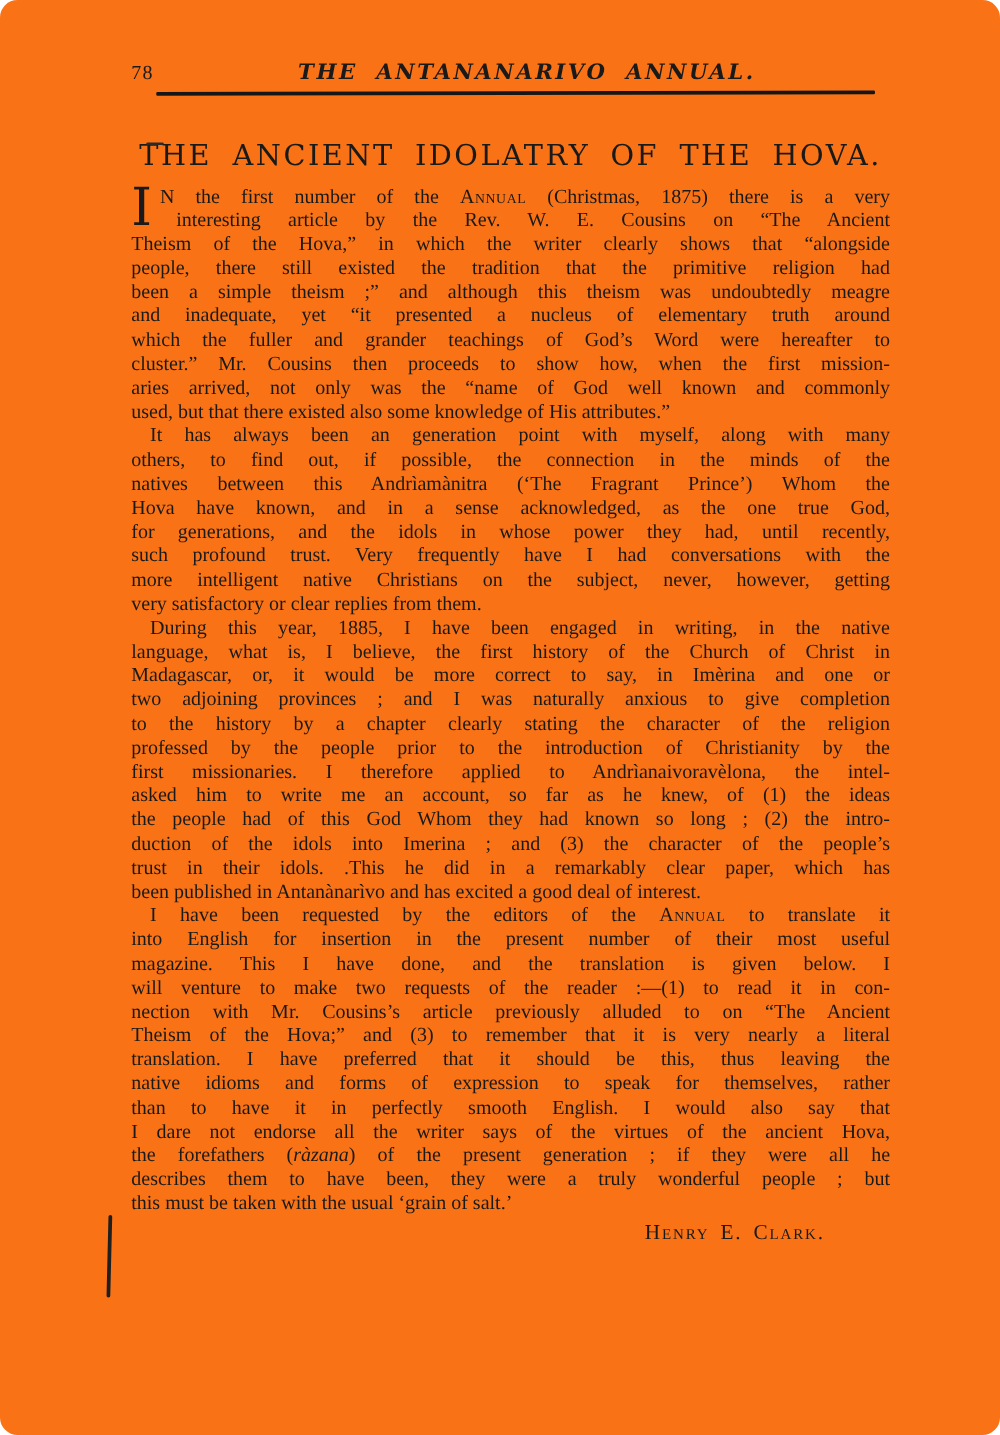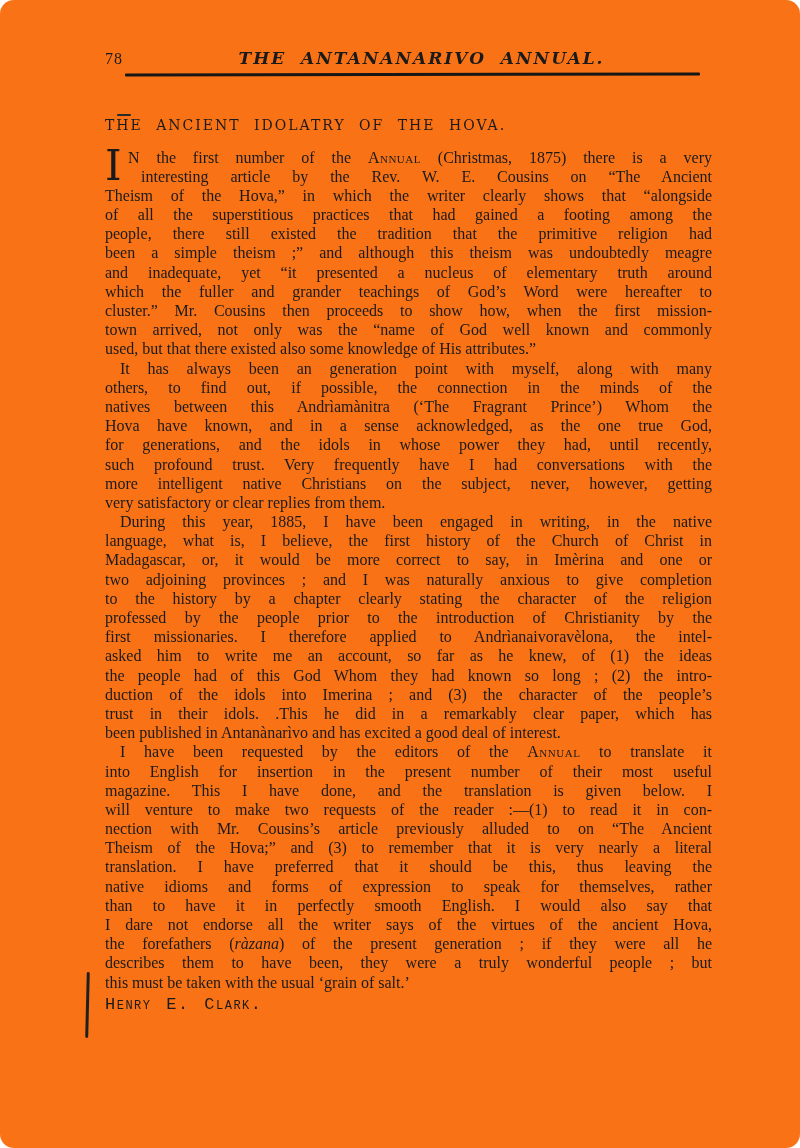--- a/index.html
+++ b/index.html
@@ -21,21 +21,22 @@
     font-family:"DejaVu Serif", serif;
     font-style:italic;font-weight:600;
     font-size:17px;letter-spacing:2px;word-spacing:7px;
   }
   .rule{margin:5px 12px 0 20px;height:2.5px;background:#161616;border-radius:1px;transform:rotate(-0.12deg);}
   .rule-dash{position:absolute;left:117px;top:114px;width:14px;height:2px;background:#2a2a2a;border-radius:1px;}
   h1.article-title{
     margin:38px 0 0;padding:0;
     font-family:"DejaVu Serif", serif;
     font-weight:500;
-    font-size:14px;line-height:22px;
+    font-size:23px;line-height:22px;
+    text-align:center;
     letter-spacing:2px;word-spacing:7px;
   }
   .body-text{margin-top:12px;font-size:16px;}
   .para{margin:0;}
   .line{
     text-align:justify;
     text-align-last:justify;
     height:19.2px;line-height:19.2px;
     overflow:hidden;
   }
@@ -46,22 +47,22 @@
     font-family:"DejaVu Serif", serif;
     font-size:42px;line-height:35px;
     height:38px;width:17px;
     margin-right:6px;
   }
   .line.dc2{padding-left:13px;}
   .sc{font-variant:small-caps;letter-spacing:0.5px;}
   .it{font-style:italic;}
   .signature{
     margin-top:3px;
-    text-align:left;padding-right:52px;
-    font-family:Liberation Mono, monospace;
+    text-align:right;padding-right:52px;
+    font-family:Liberation Serif, serif;
     font-variant:small-caps;
     font-size:17px;letter-spacing:1.5px;word-spacing:3px;
   }
   .margin-mark{
     position:absolute;left:86px;top:972px;
     width:2.5px;height:66px;background:#1f1f1f;
     border-radius:2px;transform:rotate(1.4deg);
   }
 </style>
 </head>
@@ -78,27 +79,26 @@
   <div class="rule-dash"></div>
 
   <h1 class="article-title">THE ANCIENT IDOLATRY OF THE HOVA.</h1>
 
   <div class="body-text" id="body-text">
       <div class="para has-dc">
         <span class="dropcap">I</span>
         <div class="line">N the first number of the <span class="sc">Annual</span> (Christmas, 1875) there is a very</div>
         <div class="line dc2">interesting article by the Rev. W. E. Cousins on “The Ancient</div>
         <div class="line">Theism of the Hova,” in which the writer clearly shows that “alongside</div>
-        <div class="line">of all the superstitious practices that had gained a footing among the</div>
         <div class="line">people, there still existed the tradition that the primitive religion had</div>
         <div class="line">been a simple theism ;” and although this theism was undoubtedly meagre</div>
         <div class="line">and inadequate, yet “it presented a nucleus of elementary truth around</div>
         <div class="line">which the fuller and grander teachings of God’s Word were hereafter to</div>
         <div class="line">cluster.”  Mr. Cousins then proceeds to show how, when the first mission-</div>
-        <div class="line">town arrived, not only was the “name of God well known and commonly</div>
+        <div class="line">aries arrived, not only was the “name of God well known and commonly</div>
         <div class="line end">used, but that there existed also some knowledge of His attributes.”</div>
       </div>
       <div class="para indent">
         <div class="line">It has always been an generation point with myself, along  with  many</div>
         <div class="line">others, to find out, if possible, the connection in the minds of the</div>
         <div class="line">natives between this Andrìamànitra (‘The Fragrant Prince’) Whom the</div>
         <div class="line">Hova have known, and in a sense acknowledged, as the one true God,</div>
         <div class="line">for generations, and the idols in whose power they had, until recently,</div>
         <div class="line">such profound trust.  Very frequently have I had conversations with the</div>
         <div class="line">more intelligent native Christians on the subject, never, however, getting</div>

